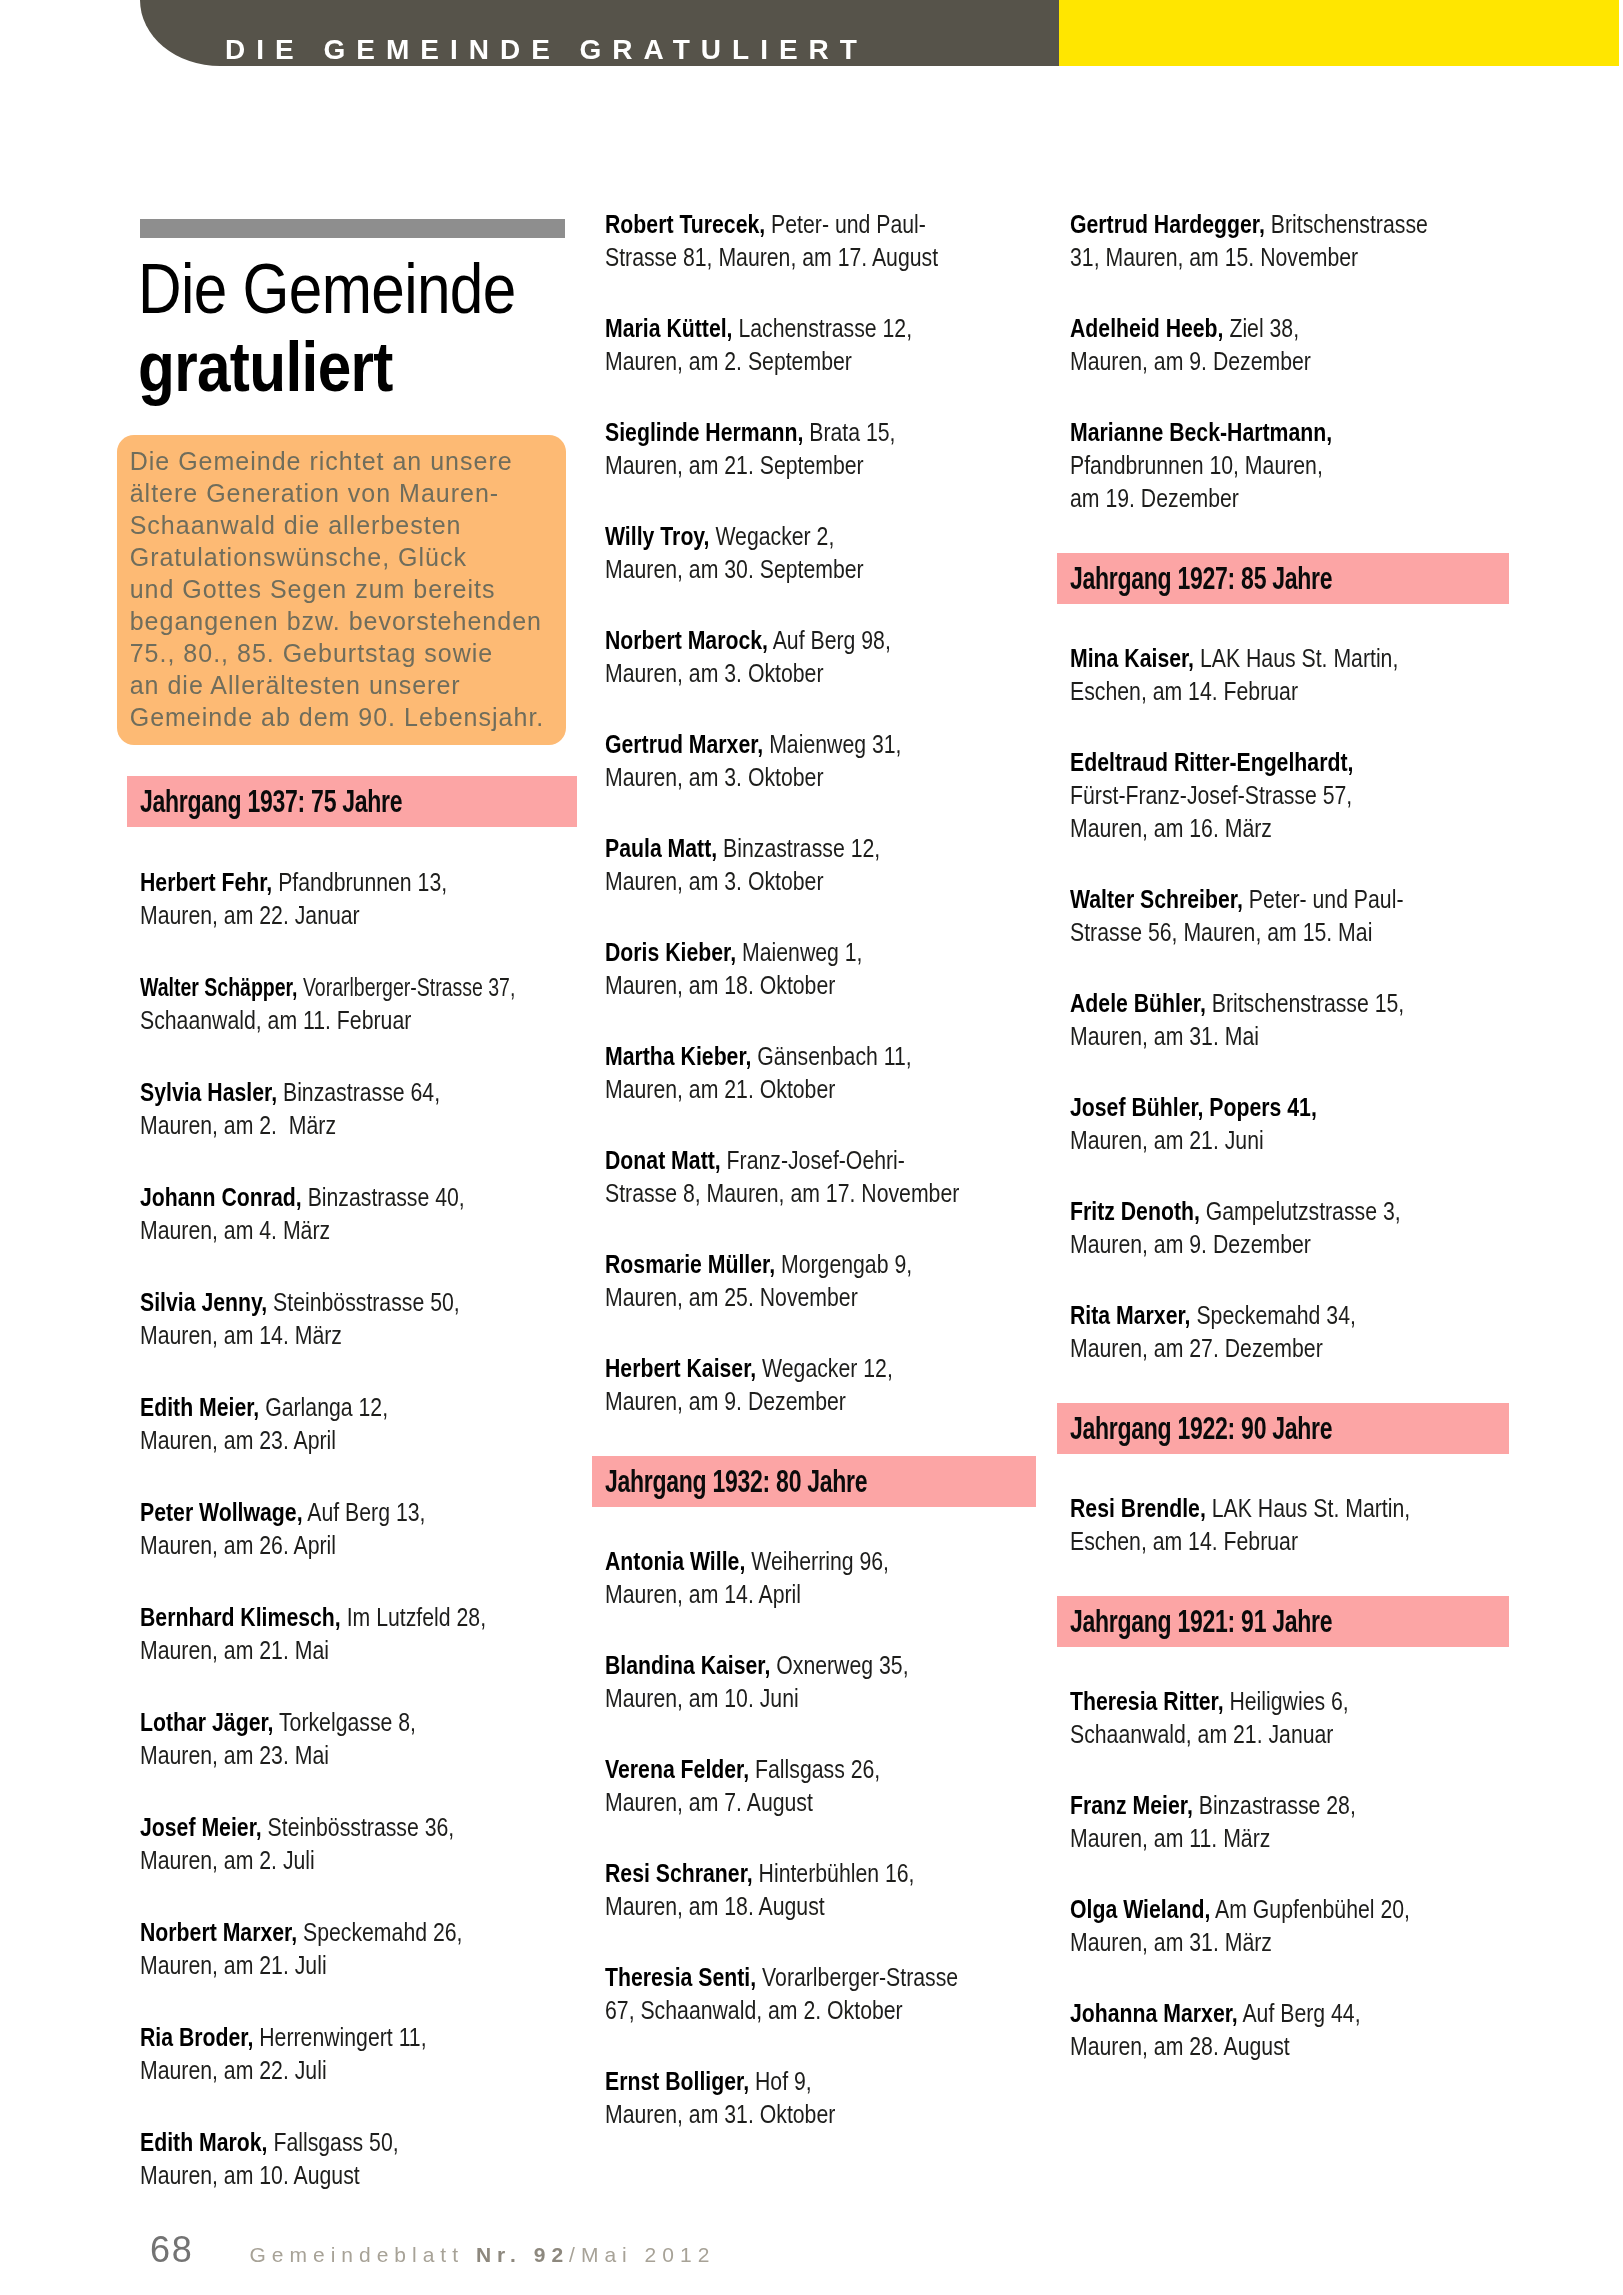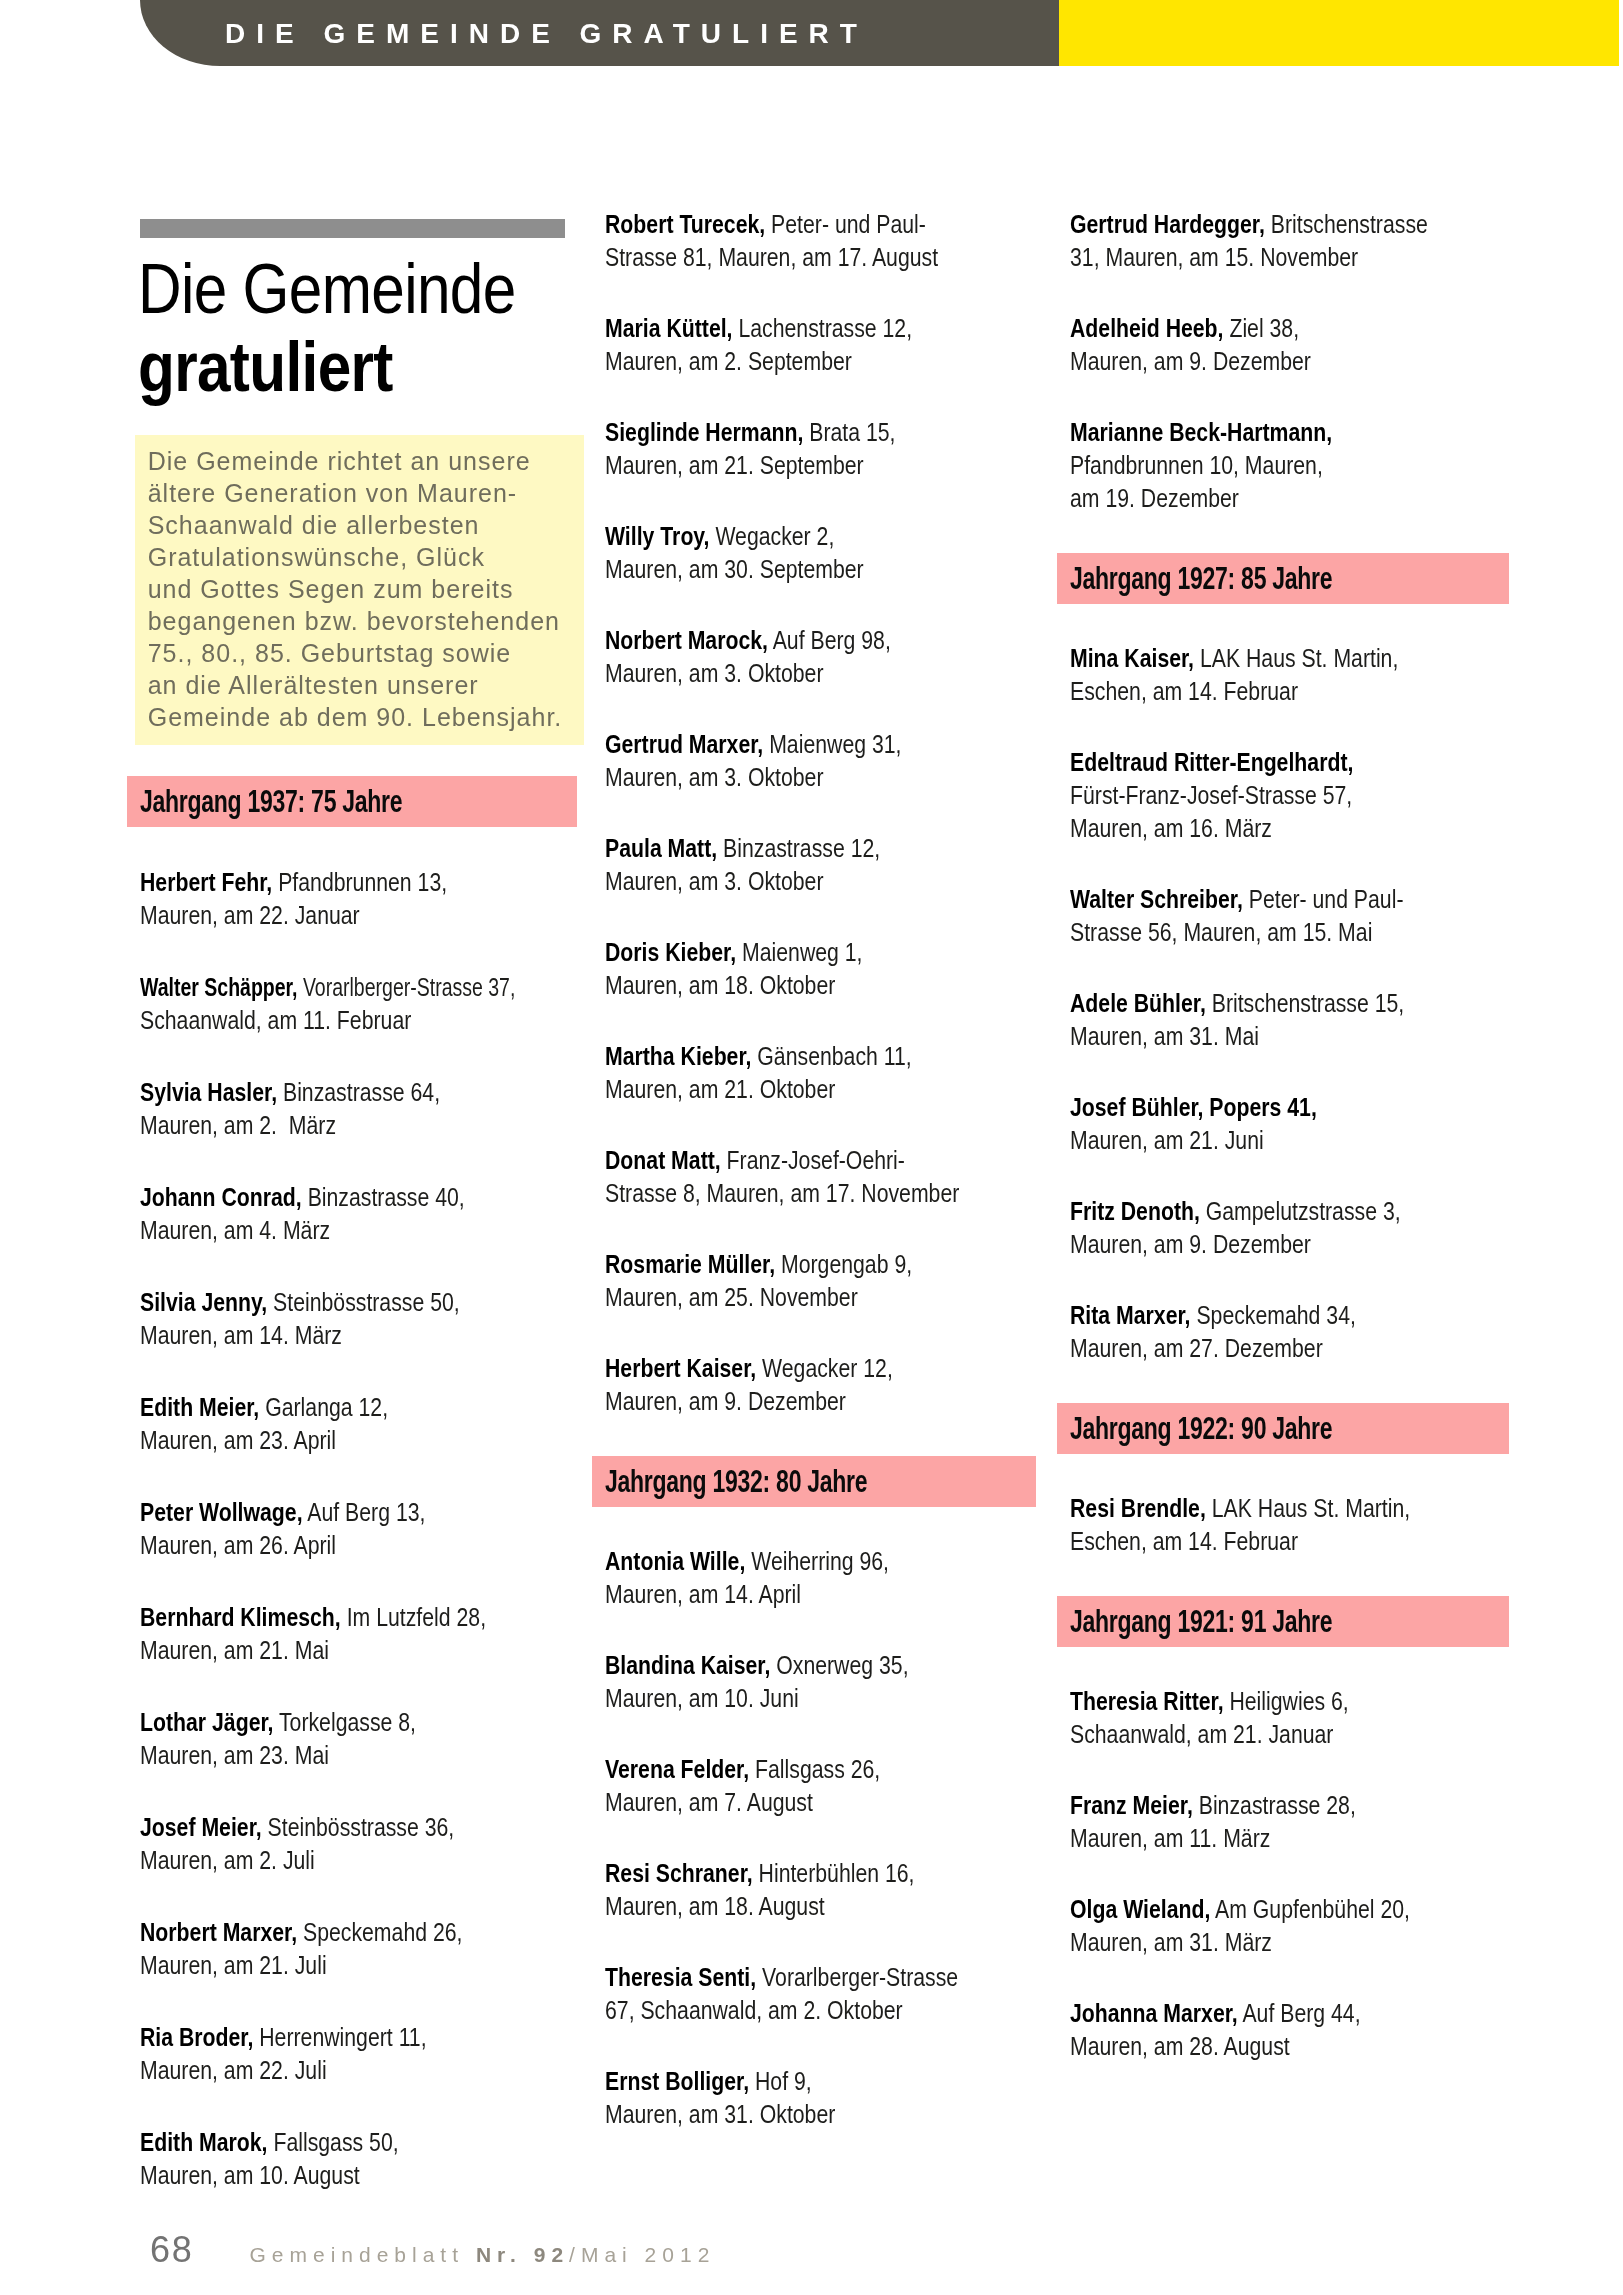--- a/index.html
+++ b/index.html
@@ -7,39 +7,39 @@
     position:relative; width:1623px; height:2295px; background:#ffffff;
     font-family:"Liberation Sans", sans-serif; overflow:hidden;
   }
 
   
   .header-bar {
     position:absolute; left:140px; top:0; width:919px; height:66px;
     background:#56534a; border-bottom-left-radius:80px 66px;
   }
   .header-title {
-    position:absolute; left:85px; top:0; height:66px; line-height:68px;
+    position:absolute; left:85px; top:16px; height:66px; line-height:68px;
     color:#ffffff; font-size:28px; font-weight:bold; letter-spacing:11px;
     white-space:pre;
   }
   .header-yellow {
     position:absolute; left:1059px; top:0; width:560px; height:66px;
     background:#ffe600;
   }
 
   
   .graybar { position:absolute; left:140px; top:219px; width:425px; height:19.4px; background:#8e8e8e; }
   .page-title { position:absolute; left:138px; top:250px; color:#000000; font-size:71px; line-height:78px; }
   .page-title .tl { display:block; }
   .page-title .cx { letter-spacing:-0.8px; }
   .page-title .bold { font-weight:bold; }
 
   .intro-box {
-    position:absolute; left:135px; top:435px; width:424px;
-    background:#fef9c3; padding:10px 12.7px 12px 12.7px;
+    position:absolute; left:117px; top:435px; width:424px;
+    background:#fdba74; padding:10px 12.7px 12px 12.7px;border-radius:17px;
   }
   .intro-box .il {
     display:block; font-size:25px; line-height:32px; letter-spacing:1px;
     color:#6f6d5c; white-space:pre;
   }
 
   
   .col { position:absolute; display:flex; flex-direction:column; row-gap:38px; }
   .col-1 { left:127px; top:776px;  width:450px; row-gap:39px; }
   .col-2 { left:592px; top:208px;  width:444px; }

